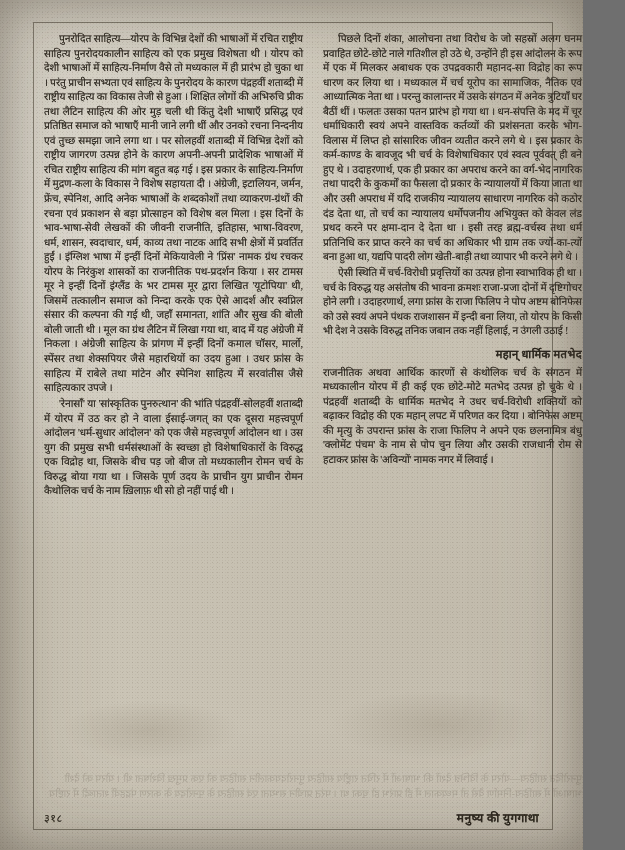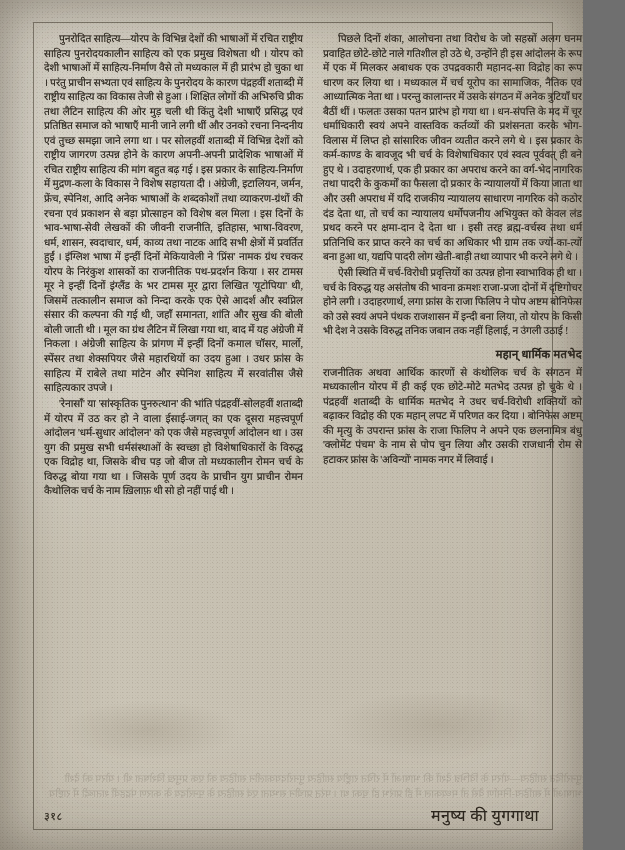--- a/index.html
+++ b/index.html
@@ -102,22 +102,22 @@
     align-items: center;
     font-family: "Liberation Serif", serif;
     color: #2a251d;
   }
   .folio {
     font-size: 11px;
     letter-spacing: 0.5px;
     text-shadow: 0 0 0.6px rgba(40,34,26,0.4);
   }
   .booktitle {
-    font-size: 16px;
-    font-weight: normal;
+    font-size: 12px;
+    font-weight: bold;
     letter-spacing: 0.4px;
     text-shadow: 0 0 0.6px rgba(40,34,26,0.4);
   }
   .footrule {
     position: absolute;
     left: 44px;
     right: 44px;
     bottom: 44px;
     border-top: 0px solid rgba(60,52,40,0.3);
   }

